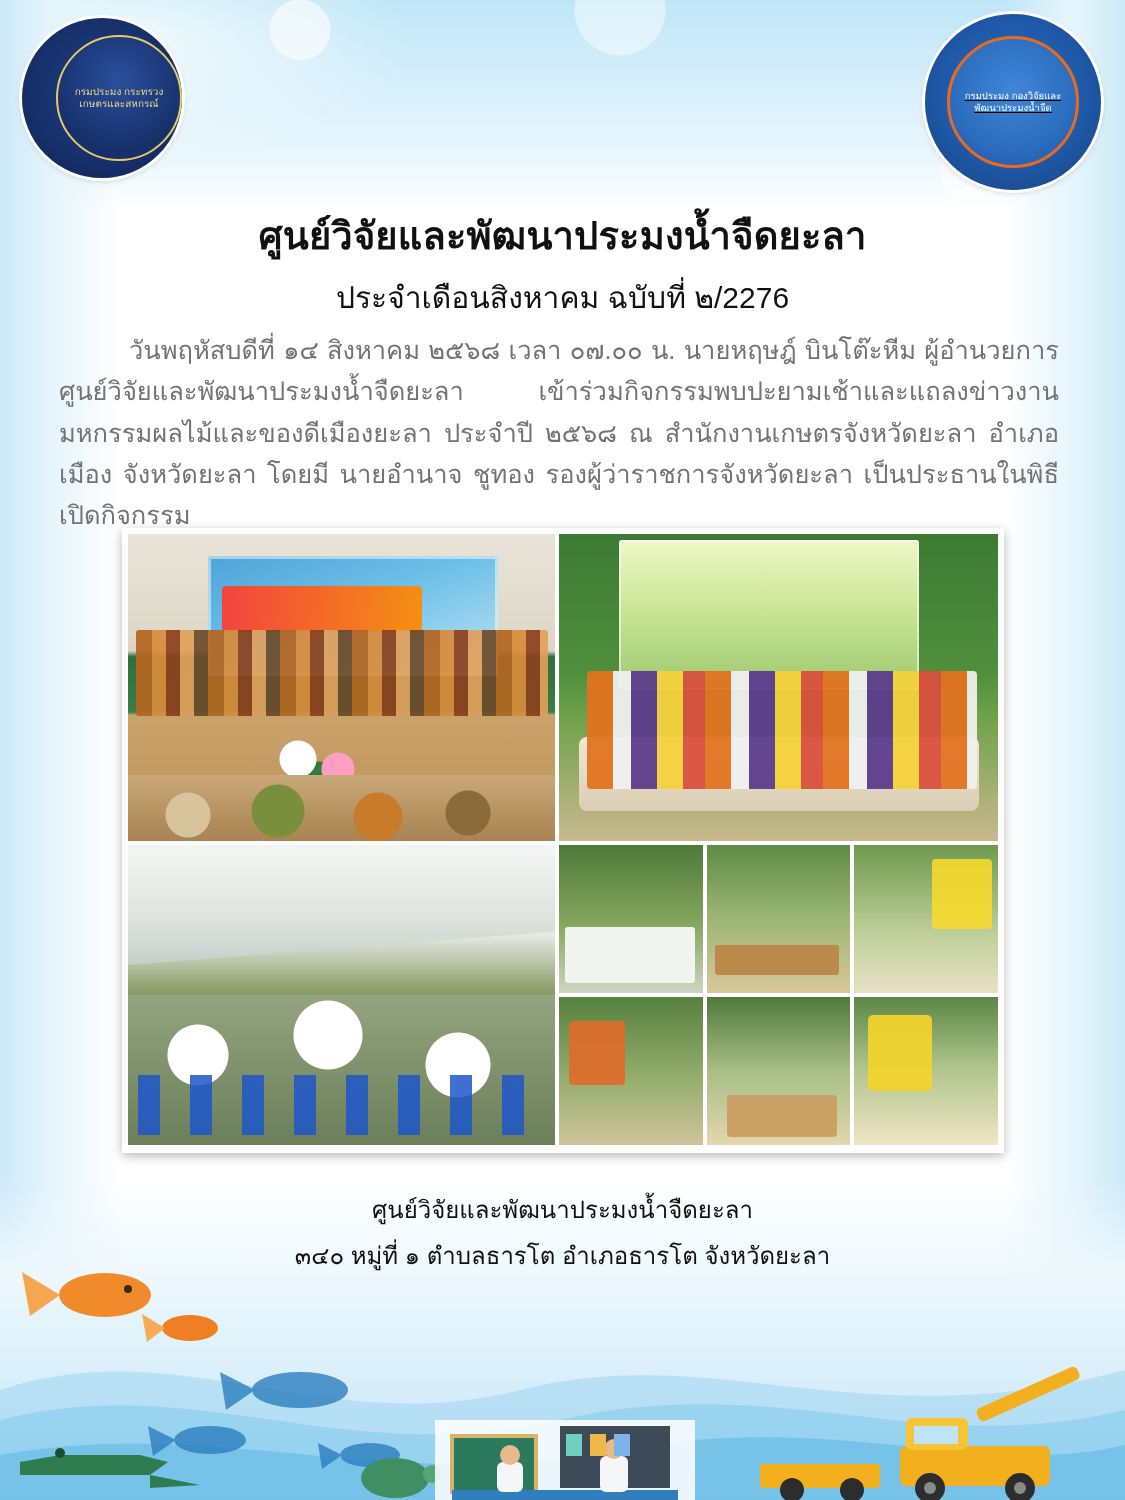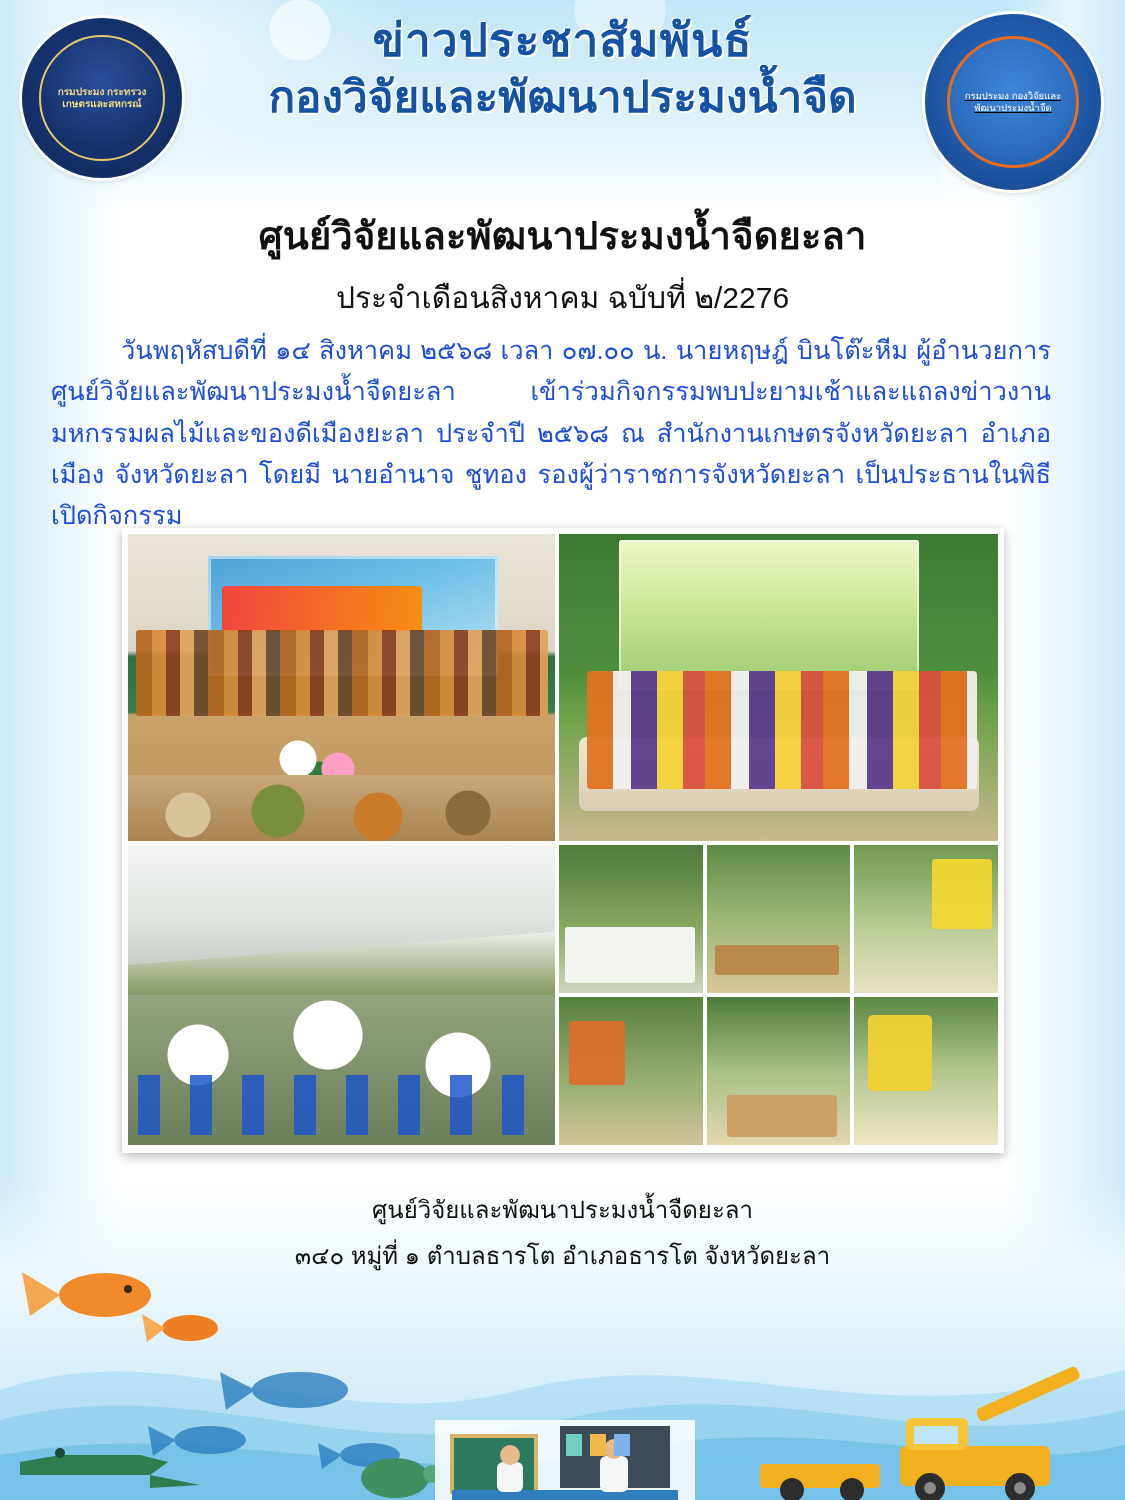--- a/index.html
+++ b/index.html
@@ -41,21 +41,21 @@
   .wave svg{position:absolute;left:0;bottom:0;}
 
   
   .header{
     position:absolute;left:0;top:0;width:1125px;height:195px;z-index:5;
   }
   .logo-left{
     position:absolute;left:22px;top:18px;width:160px;height:160px;border-radius:50%;
     background:radial-gradient(circle at 50% 45%, #1f3f86 0%, #16306a 60%, #0d2252 100%);
     box-shadow:0 0 0 3px #fff, 0 2px 6px rgba(0,0,0,.25);
-    display:flex;align-items:center;justify-content:center;font-weight:bold;
+    display:flex;align-items:center;justify-content:flex-end;
   }
   .logo-left .inner{
     width:126px;height:126px;border-radius:50%;
     border:2px solid #e8c96a;
     display:flex;align-items:center;justify-content:center;
     color:#f0d98a;font-size:10px;text-align:center;line-height:1.25;
     background:radial-gradient(circle at 50% 35%, #2a4f9c 0%, #16306a 70%);
     padding:4px;box-sizing:border-box;
   }
   .logo-right{
@@ -85,22 +85,22 @@
 
   
   .doc-title{
     position:absolute;left:0;top:205px;width:1125px;text-align:center;z-index:6;
   }
   .doc-title .main{font-size:38px;font-weight:bold;color:#111;letter-spacing:.2px;}
   .doc-title .sub{font-size:30px;color:#111;margin-top:8px;}
 
   
   .body-text{
-    position:absolute;left:51px;top:330px;width:1000px;z-index:6;
-    font-size:25.5px;line-height:1.62;color:#1d4ed8;text-align:justify;text-indent:70px;
+    position:absolute;left:59px;top:330px;width:1000px;z-index:6;
+    font-size:25.5px;line-height:1.62;color:#737373;text-align:justify;text-indent:70px;
     text-justify:inter-word;
   }
 
   
   .collage{
     position:absolute;left:122px;top:528px;width:882px;height:625px;z-index:6;
     background:#fff;padding:6px;box-sizing:border-box;
     box-shadow:0 3px 10px rgba(0,0,0,.28);
   }
   .collage .row{display:flex;gap:4px;}
@@ -270,24 +270,20 @@
     <circle cx="792" cy="240" r="12" fill="#2d2d2d"></circle>
     <circle cx="852" cy="240" r="12" fill="#2d2d2d"></circle>
   </g>
 </svg>
 
 <div class="header">
   <div class="logo-left">
     <div class="inner">กรมประมง กระทรวงเกษตรและสหกรณ์</div>
   </div>
 
-  <div class="header-title">
-    <div class="l1">ข่าวประชาสัมพันธ์</div>
-    <div class="l2">กองวิจัยและพัฒนาประมงน้ำจืด</div>
-  </div>
 
   <div class="logo-right">
     <div class="inner">กรมประมง กองวิจัยและพัฒนาประมงน้ำจืด</div>
   </div>
 </div>
 
 <div class="doc-title">
   <div class="main">ศูนย์วิจัยและพัฒนาประมงน้ำจืดยะลา</div>
   <div class="sub">ประจำเดือนสิงหาคม ฉบับที่ ๒/2276</div>
 </div>

